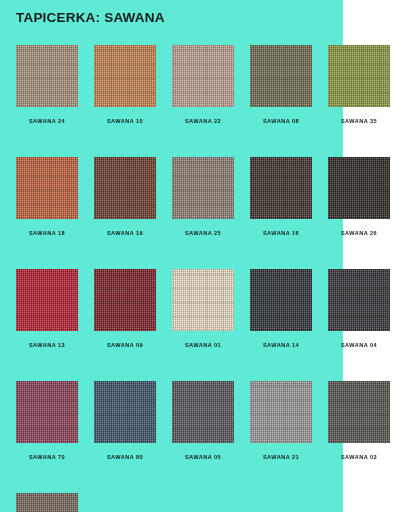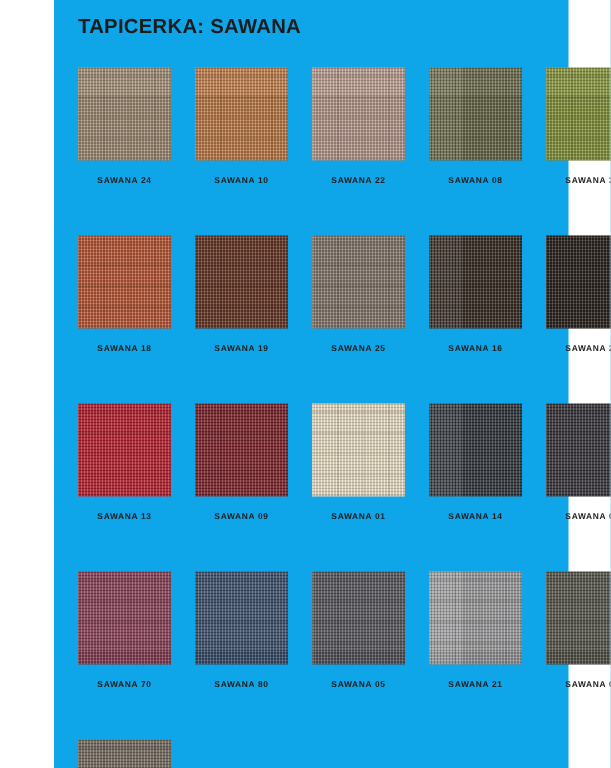--- a/index.html
+++ b/index.html
@@ -12,22 +12,21 @@
     height: 512px;
     overflow: hidden;
     font-family: "Liberation Sans", sans-serif;
     color: #1a1a1a;
     position: relative;
   }
   .page {
     position: relative;
     width: 343px;
     height: 512px;
-    background: #0ea5e9;
-    margin-left: 36px;
+    background: #5eead4;
   }
   .page-title {
     position: absolute;
     left: 16px;
     top: 10px;
     font-size: 13.5px;
     font-weight: bold;
     letter-spacing: 0.2px;
     color: #1c1c1c;
     white-space: nowrap;

